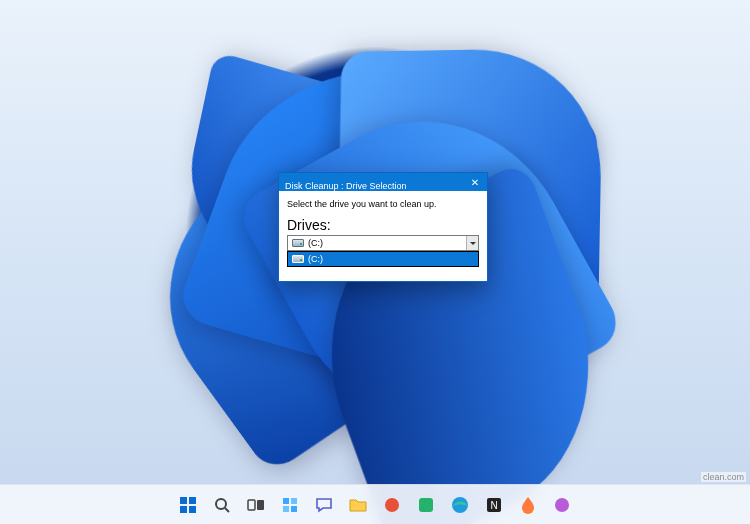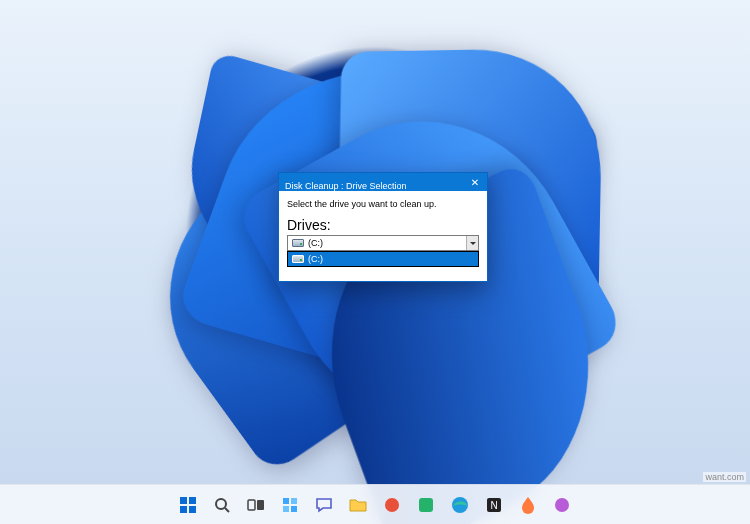--- a/index.html
+++ b/index.html
@@ -173,14 +173,14 @@
           <path d="M10 2c4 5 6 8 6 11a6 6 0 0 1-12 0c0-3 2-6 6-11z" fill="#ff7b3d"></path>
         </svg>
     </div>
     <div class="tb" title="App">
       <svg viewBox="0 0 20 20">
           <rect x="3" y="3" width="14" height="14" rx="7" fill="#b85bd6"></rect>
         </svg>
     </div>
   </div>
 
-  <div class="watermark">want.com</div>
+  <div class="watermark">clean.com</div>
 </div>
 
 </body></html>

